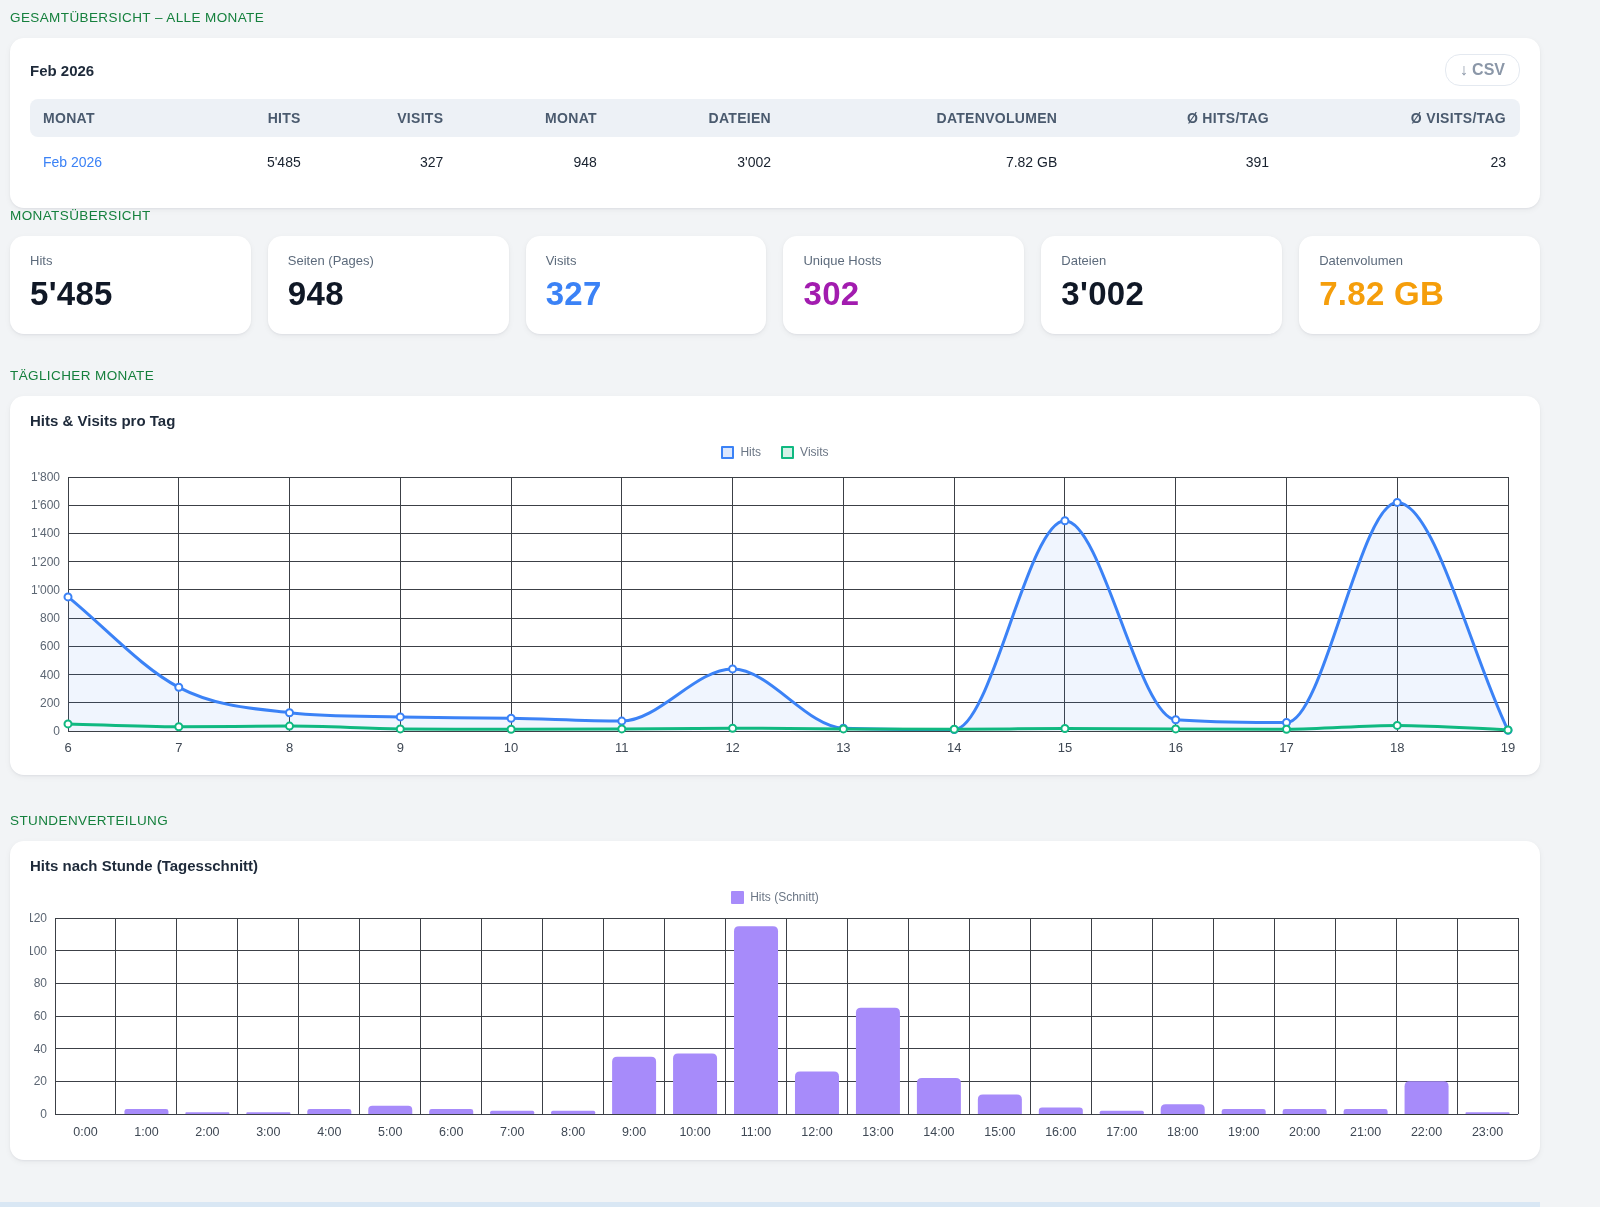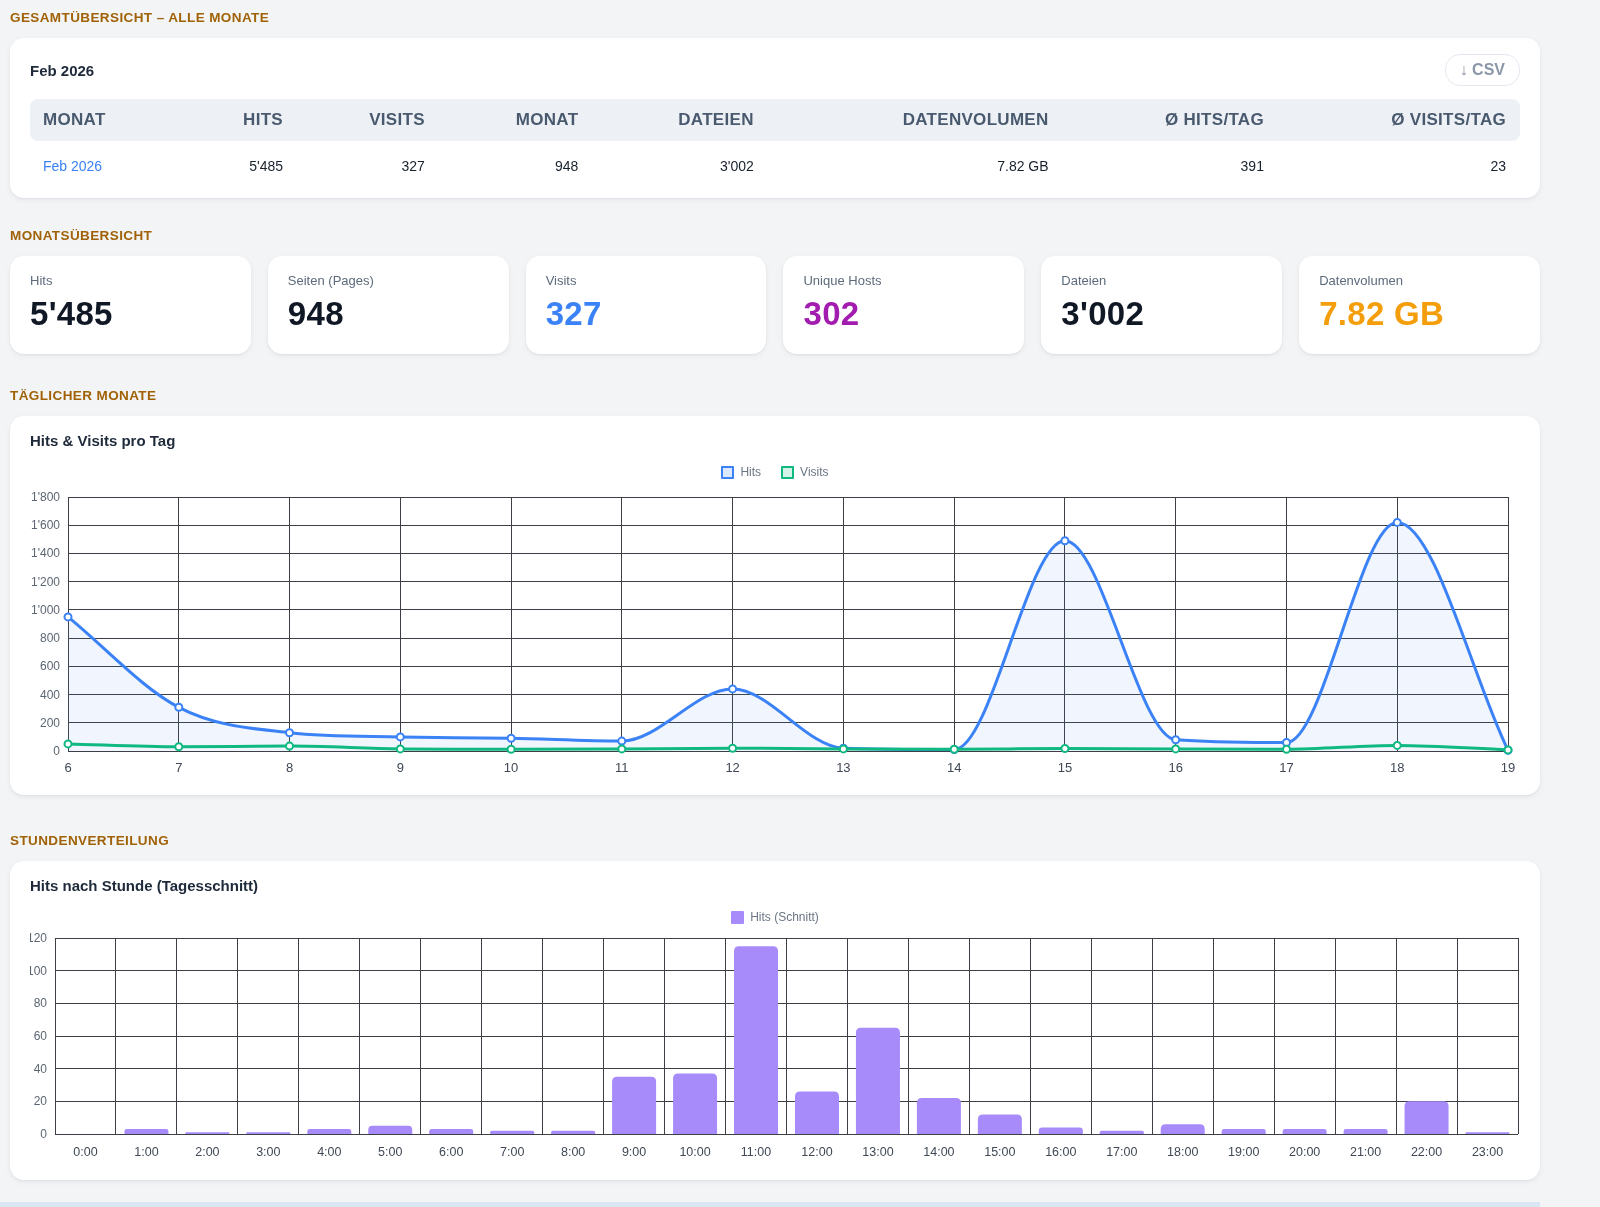--- a/index.html
+++ b/index.html
@@ -4,39 +4,39 @@
 <style>
   html,body{margin:0;padding:0;}
   body{
     width:1600px;height:1207px;position:relative;overflow:hidden;
     background:#f2f4f6;
     font-family:"Liberation Sans", sans-serif;
     color:#1e2a3a;
   }
   .wrap{padding:10px 0 0 10px;width:1530px;}
   .section-title{
-    font-size:13.5px;font-weight:700;color:#a16207;letter-spacing:.4px;
+    font-size:13.5px;font-weight:400;color:#15803d;letter-spacing:.4px;
     margin:0 0 13px 0;
   }
   .card{
     background:#fff;border-radius:14px;
     box-shadow:0 1px 2px rgba(16,24,40,.05),0 2px 6px rgba(16,24,40,.05);
   }
   
-  .overview-card{padding:16px 20px 18px;margin-bottom:30px;}
+  .overview-card{padding:16px 20px 32px;}
   .card-head{display:flex;justify-content:space-between;align-items:center;margin-bottom:13px;}
   .card-title{font-size:15px;font-weight:700;color:#1e2a3a;}
   .csv-btn{
     font-family:inherit;font-size:16px;font-weight:700;color:#8b97a8;
     background:#fff;border:1px solid #e4e9f0;border-radius:15px;
     padding:6px 14px;cursor:pointer;
   }
   table.stats{width:100%;border-collapse:separate;border-spacing:0;}
   table.stats th{
-    background:#edf1f6;font-size:17px;font-weight:700;color:#4a5a6e;
+    background:#edf1f6;font-size:14px;font-weight:700;color:#4a5a6e;
     letter-spacing:.3px;padding:11px 14px;text-align:right;white-space:nowrap;
   }
   table.stats th:first-child{text-align:left;border-radius:8px 0 0 8px;padding-left:13px;}
   table.stats th:last-child{border-radius:0 8px 8px 0;}
   table.stats td{
     font-size:14px;color:#18212e;text-align:right;padding:17px 14px 6px;
   }
   table.stats td:first-child{text-align:left;padding-left:13px;}
   table.stats td a{color:#3b82f6;text-decoration:none;}
   

